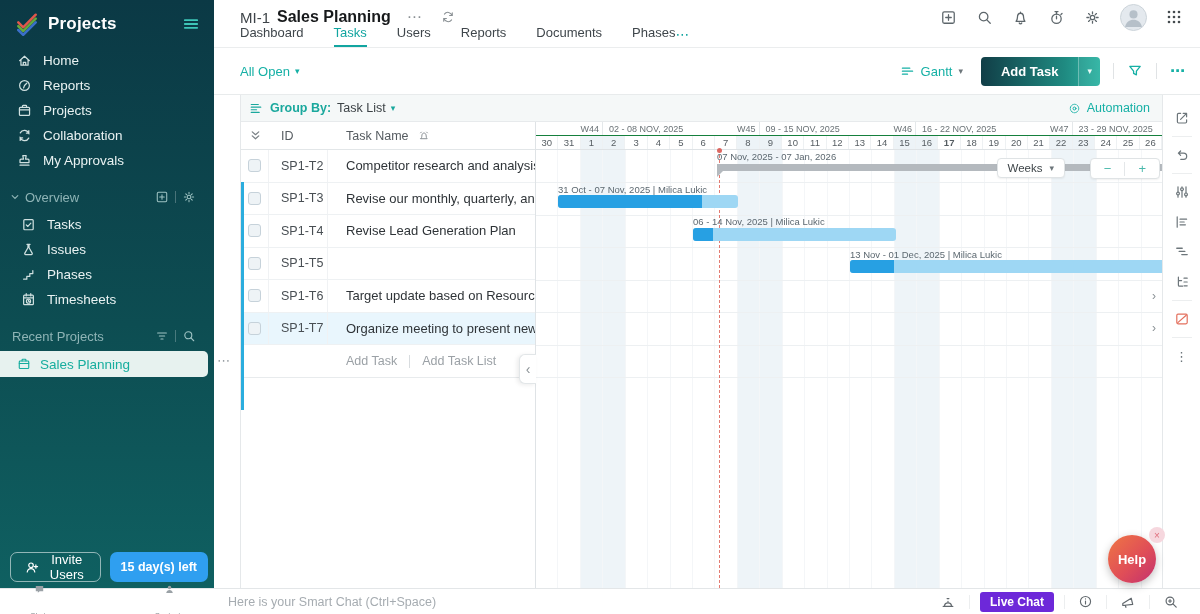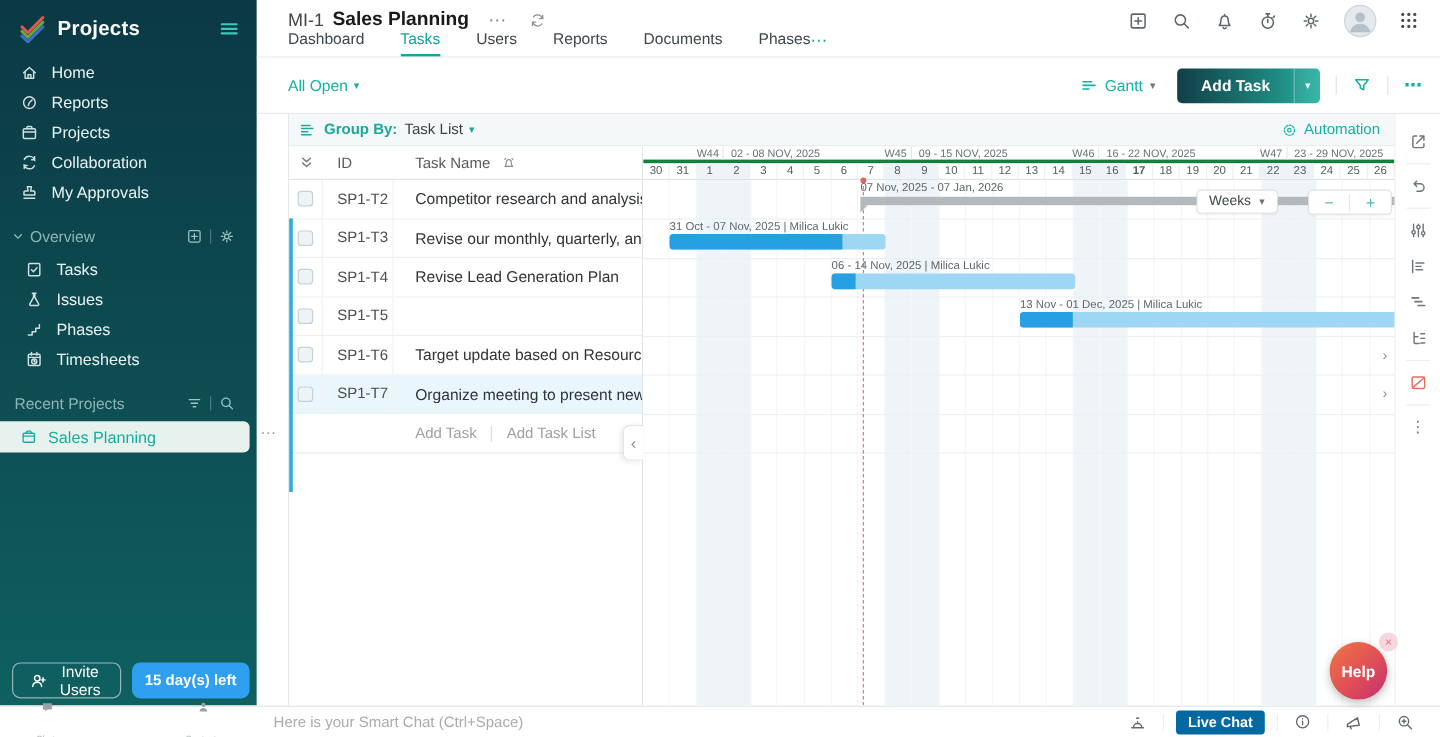--- a/index.html
+++ b/index.html
@@ -100,21 +100,21 @@
   .c-name { flex:1; padding-left:18px; font-size:13px; color:#2f3438; white-space:nowrap; overflow:hidden; }
   .tfoot { height:33px; border-bottom:1px solid #e8ebed; display:flex; align-items:center; padding-left:105px; gap:12px; font-size:12.5px; color:#9ba1a6; }
   .tf-vd { width:1px; height:13px; background:#d8dcdf; }
   .tf-act { cursor:pointer; }
   .collapse-tab { position:absolute; right:-1px; top:232px; width:17px; height:30px; background:#fff; border:1px solid #e2e6e8; border-right:none;
     border-radius:6px 0 0 6px; box-shadow:-2px 1px 4px rgba(0,0,0,.08); display:flex; align-items:center; justify-content:center; color:#8a9195; font-size:14px; cursor:pointer; z-index:4; }
 
   
   .timeline { flex:1; position:relative; overflow:hidden; background:#fff; }
   .tl-head { height:28px; }
-  .wrow { height:14px; display:flex; border-bottom:3px solid #15803d; }
+  .wrow { height:14px; display:flex; border-bottom:1px solid #15803d; }
   .wblock { display:flex; align-items:center; justify-content:space-between; border-right:1px solid #e4e8ea; overflow:hidden; padding:0 3px 0 6px; }
   .wblock:last-child { border-right:none; }
   .wrange,.wnum { font-size:9px; color:#6a7artputst; }
   .wrange { color:#6a7276; white-space:nowrap; }
   .wnum { color:#6a7276; white-space:nowrap; }
   .drow { height:14px; display:flex; border-bottom:1px solid #dfe3e6; }
   .dcell { display:flex; align-items:center; justify-content:center; font-size:9.5px; color:#565d62; border-right:1px solid #eef1f3; }
   .dcell.wke { background:#edf3f7; }
   .tl-body { position:absolute; top:28px; left:0; right:0; bottom:0; }
   .dcol { position:absolute; top:0; bottom:0; border-right:1px solid #f4f6f8; }
@@ -148,21 +148,21 @@
   #bottombar { position:absolute; left:0; bottom:0; width:1200px; height:26px; background:#fff; border-top:1px solid #e3e6e8; display:flex; align-items:center; z-index:8; }
   .bb-left { width:214px; display:flex; justify-content:space-between; padding:0 30px; }
   .bb-mini { display:flex; flex-direction:column; align-items:center; gap:16px; color:#82898d; font-size:7.5px; cursor:pointer; }
   .bb-mini .icn { display:flex; }
   .bb-input { flex:1; display:flex; align-items:center; padding-left:14px; }
   .bb-input input { border:none; outline:none; width:100%; font-size:12.5px; font-family:inherit; color:#3c4246; background:transparent; }
   .bb-input input::placeholder { color:#a6acb1; }
   .bb-right { display:flex; align-items:center; gap:0; padding-right:8px; }
   .bb-ic { color:#62696e; display:flex; padding:0 13px; cursor:pointer; }
   .bb-vd { width:1px; height:14px; background:#eceeef; }
-  .livechat { margin:0 10px; background:#0369a1; color:#fff; font-size:12px; font-weight:700; padding:3px 10px; border-radius:3px; border:none; font-family:inherit; cursor:pointer; }
+  .livechat { margin:0 10px; background:#6d28d9; color:#fff; font-size:12px; font-weight:700; padding:3px 10px; border-radius:3px; border:none; font-family:inherit; cursor:pointer; }
 
   
   .help-fab { position:absolute; left:1108px; top:535px; width:48px; height:48px; border-radius:50%;
     background:linear-gradient(135deg,#ef7744 0%,#e04e57 55%,#c2306f 100%); box-shadow:0 3px 8px rgba(0,0,0,.25);
     display:flex; align-items:center; justify-content:center; color:#fff; font-weight:700; font-size:13px; z-index:9; cursor:pointer; }
   .help-close { position:absolute; left:1149px; top:527px; width:16px; height:16px; border-radius:50%; background:#f6d7de;
     color:#e0707e; font-size:10px; display:flex; align-items:center; justify-content:center; z-index:10; cursor:pointer; }
 
   .icn svg { display:block; }
 </style>

